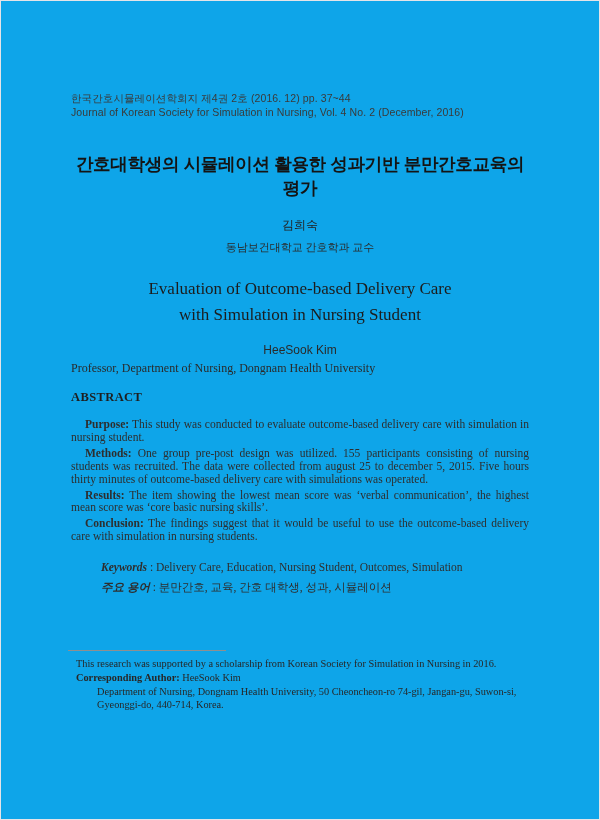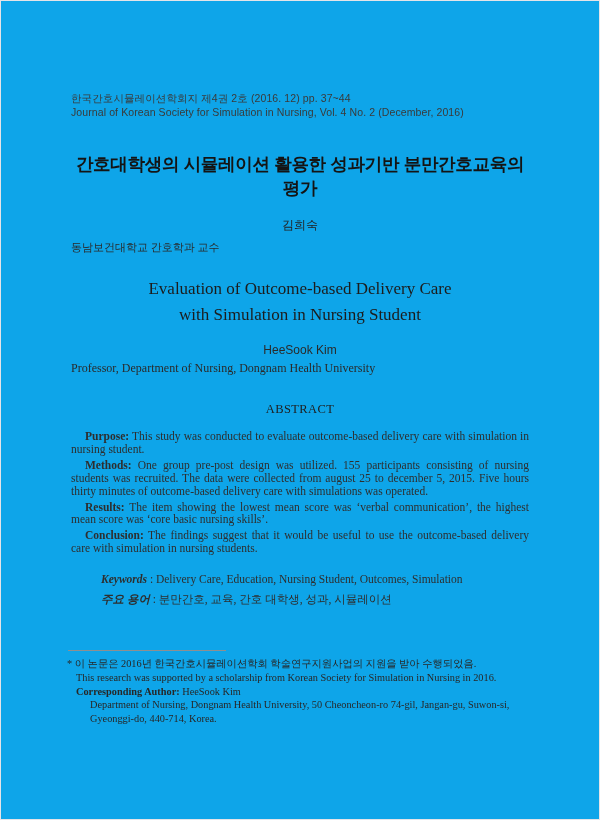--- a/index.html
+++ b/index.html
@@ -18,52 +18,52 @@
 
   .journal-header { font-size:10.5px; line-height:13.5px; color:#3a3a3a; letter-spacing:0.1px; }
 
   .title-ko {
     margin:33px 0 0 0;
     text-align:center;
     font-size:17.5px; font-weight:bold; letter-spacing:-0.3px;
     color:#141414;
   }
   .author-ko { margin-top:17px; text-align:center; font-size:12px; color:#222; }
-  .affil-ko  { margin-top:6px;  text-align:left; font-size:11px; color:#2a2a2a; }
+  .affil-ko  { margin-top:6px;  text-align:center; font-size:11px; color:#2a2a2a; }
 
   .title-en {
     margin:21px 0 0 0;
     text-align:center;
     font-size:17px; font-weight:normal; line-height:25.5px;
     color:#1c1c1c;
   }
   .author-en { margin-top:16px; text-align:center; font-size:12px; color:#2a2a2a; }
   .affil-en  { margin-top:4px;  text-align:left; font-size:12px; color:#2a2a2a; }
 
   .abstract-heading {
-    margin-top:26px; text-align:center;
-    font-size:12.5px; font-weight:normal; letter-spacing:0.4px; color:#1e1e1e;
+    margin-top:14px; 
+    font-size:12.5px; font-weight:bold; letter-spacing:0.4px; color:#1e1e1e;
   }
 
   .abstract-body { margin-top:13px; font-size:11.5px; line-height:12.9px; text-align:justify; color:#2e2e2e; }
   .abstract-body p { margin:0 0 3px 0; text-indent:14px; }
   .plabel { font-weight:bold; }
 
   .keywords-block { margin:14px 0 0 30px; font-size:11.5px; line-height:20px; color:#2e2e2e; }
   .kw-label { font-style:italic; font-weight:bold;margin-top:16px; }
   .kw-label-ko { font-style:italic; font-weight:bold; }
 
   .footnote {
     position:absolute; left:70px; right:62px; top:649px;
     font-size:10.3px; line-height:13.8px; color:#272727;
   }
   .fn-rule { width:158px; height:0; border-top:1px solid #8f8f8f; margin:0 0 6px -3px; }
   .fn-star    { margin-left:-4px; }
   .fn-indent1 { margin-left:5px; }
-  .fn-indent2 { margin-left:19px; }
+  .fn-indent2 { margin-left:26px; }
   .fn-dates   { margin-left:-6px; }
   .fn-bold { font-weight:bold; }
 </style>
 </head>
 <body>
 
 <div class="page serif">
 
   <div class="journal-header sans">
     <div>한국간호시뮬레이션학회지 제4권 2호 (2016. 12) pp. 37~44</div>
@@ -92,20 +92,19 @@
     <p><span class="plabel">Conclusion:</span> <span>The findings suggest that it would be useful to use the outcome-based delivery care with simulation in nursing students.</span></p>
   </div>
 
   <div class="keywords-block serif">
     <div><span class="kw-label">Keywords</span> <span>: Delivery Care, Education, Nursing Student, Outcomes, Simulation</span></div>
     <div><span class="kw-label-ko">주요 용어</span> <span>: 분만간호, 교육, 간호 대학생, 성과, 시뮬레이션</span></div>
   </div>
 
   <div class="footnote serif">
     <div class="fn-rule"></div>
-    <div class="fn-star">* 이 논문은 2016년 한국간호시뮬레이션학회 학술연구지원사업의 지원을 받아 수행되었음.</div>
     <div class="fn-indent1">This research was supported by a scholarship from Korean Society for Simulation in Nursing in 2016.</div>
     <div class="fn-indent1"><span class="fn-bold">Corresponding Author:</span> <span>HeeSook Kim</span></div>
     <div class="fn-indent2">Department of Nursing, Dongnam Health University, 50 Cheoncheon-ro 74-gil, Jangan-gu, Suwon-si,</div>
     <div class="fn-indent2">Gyeonggi-do, 440-714, Korea.</div>
   </div>
 
 </div>
 
 </body></html>

